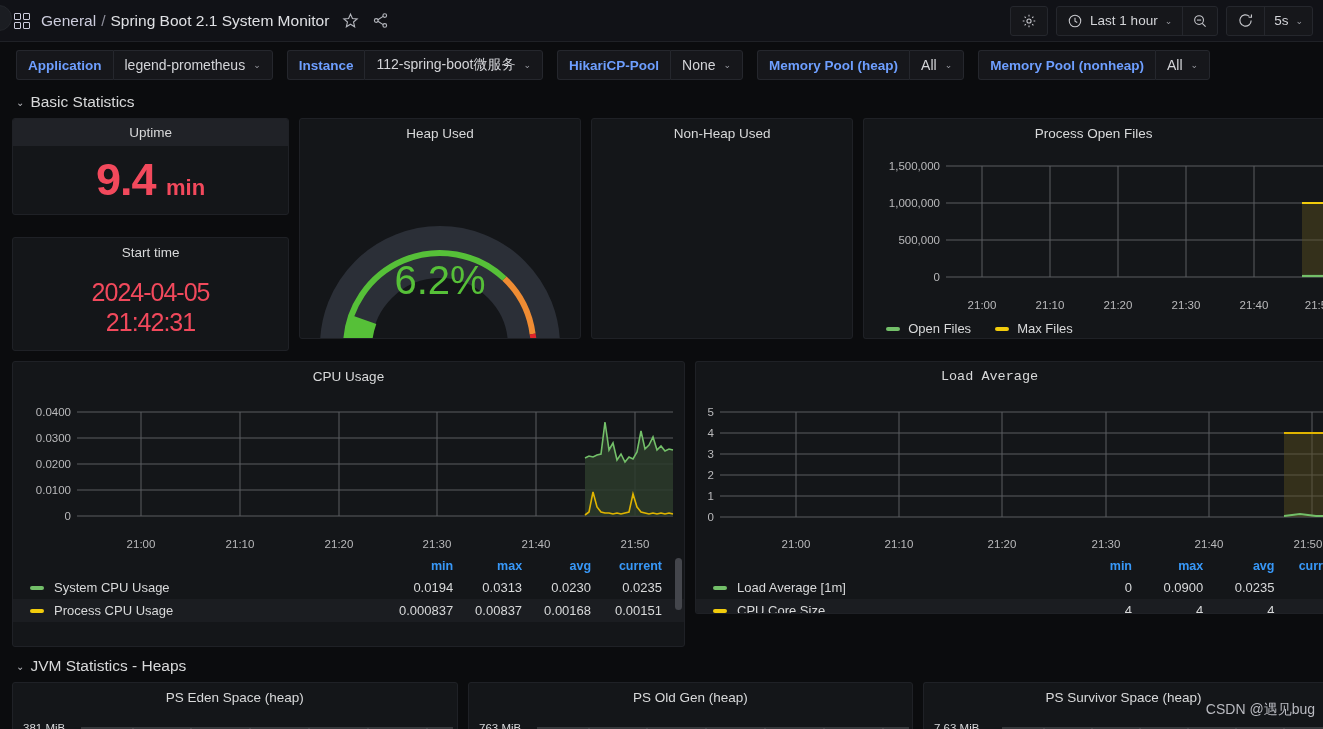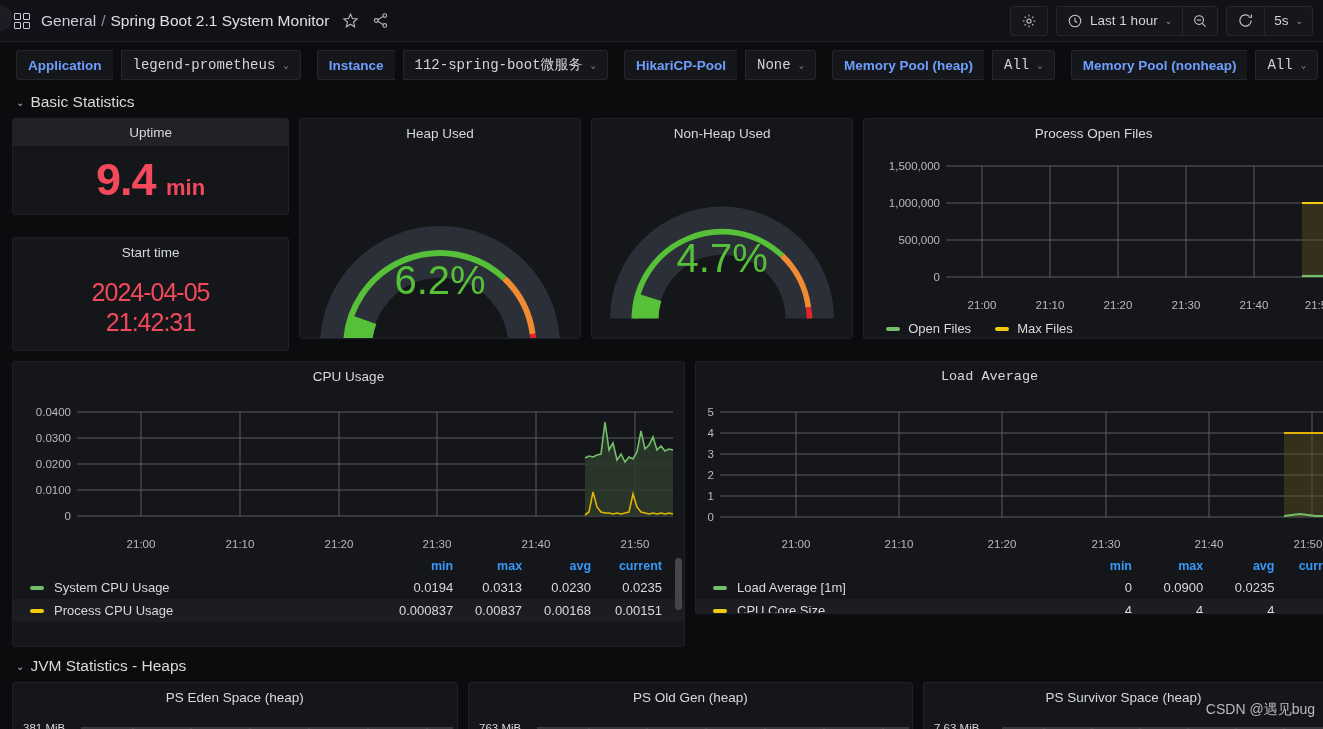--- a/index.html
+++ b/index.html
@@ -39,31 +39,31 @@
     border-radius: 3px; color: #d3d4d8; font-size: 13.5px; white-space: nowrap;
   }
   .tgroup { display: flex; align-items: center; margin-left: 8px;
     background: #16171b; border: 1px solid #25272d; border-radius: 3px; height: 30px; }
   .tgroup > div { display: flex; align-items: center; gap: 7px; padding: 0 10px; height: 100%;
     color: #d3d4d8; font-size: 13.5px; white-space: nowrap; }
   .tgroup .div { border-left: 1px solid #25272d; padding: 0 9px; }
   .caret { font-size: 9px; color: #9a9ba2; }
 
   
-  .varbar { display: flex; align-items: center; gap: 8px; padding: 8px 10px 9px 16px; }
+  .varbar { display: flex; align-items: center; gap: 0; padding: 8px 10px 9px 16px; }
   .vlabel {
     height: 30px; display: flex; align-items: center; padding: 0 11px;
     background: #16171b; border: 1px solid #25272d; border-right: none;
     border-radius: 3px 0 0 3px; color: #6e9fff; font-size: 13.5px;
     font-weight: bold; white-space: nowrap;
   }
   .vval {
     height: 30px; display: flex; align-items: center; gap: 8px; padding: 0 11px;
     background: #16171b; border: 1px solid #25272d; border-radius: 0 3px 3px 0;
-    color: #d3d4d8; font-size: 14px; white-space: nowrap; font-family: Liberation Mono, monospace;
+    color: #d3d4d8; font-size: 14px; white-space: nowrap;
   }
   .vgap { width: 14px; }
 
   
   .rowhdr { display: flex; align-items: center; gap: 6px;
     padding: 4px 0 7px 16px; color: #d8d9da; font-size: 15.5px; }
   .rowhdr .chev { font-size: 10px; color: #b5b6bb; }
 
   
   .grid { padding: 0 0 0 12px; }
@@ -268,32 +268,20 @@
             <path d="M 226.6 160 A 94 94 0 0 1 228 172" fill="none" stroke="#e0252b" stroke-width="6"></path>
             <path d="M 40 172 A 94 94 0 0 1 45.6 141.3 L 70.3 149.9 A 68 68 0 0 0 66 172 Z" transform="translate(0,0)" fill="#56c038"></path>
           </svg>
           <div class="gauge-val">6.2%</div>
         </div>
       </div>
     </div>
 
     <div class="panel" style="width:264px;height:221px;">
       <div class="ptitle">Non-Heap Used</div>
-      <div class="pbody">
-        <div class="gauge-wrap">
-          <svg width="250" height="180" viewBox="0 0 268 180">
-            <path d="M 40 172 A 94 94 0 1 1 228 172" fill="none" stroke="#2b2f37" stroke-width="52"></path>
-            <path d="M 40 172 A 94 94 0 0 1 198.5 104.6" fill="none" stroke="#56c038" stroke-width="6"></path>
-            <path d="M 198.5 104.6 A 94 94 0 0 1 226.6 160" fill="none" stroke="#ef8c33" stroke-width="6"></path>
-            <path d="M 226.6 160 A 94 94 0 0 1 228 172" fill="none" stroke="#e0252b" stroke-width="6"></path>
-            <path d="M 40 172 A 94 94 0 0 1 44.1 145.4 L 68.9 153.2 A 68 68 0 0 0 66 172 Z" fill="#56c038"></path>
-          </svg>
-          <div class="gauge-val">4.7%</div>
-        </div>
-      </div>
     </div>
 
     <div class="panel" style="width:463px;height:221px;border-right:none;border-radius:3px 0 0 3px;">
       <div class="ptitle">Process Open Files</div>
       <div class="pbody">
         <svg width="463" height="150" viewBox="0 0 463 150">
 
           <text class="axis-lbl axis-lbl-r" x="76" y="25">1,500,000</text>
           <text class="axis-lbl axis-lbl-r" x="76" y="62">1,000,000</text>
           <text class="axis-lbl axis-lbl-r" x="76" y="99">500,000</text>

